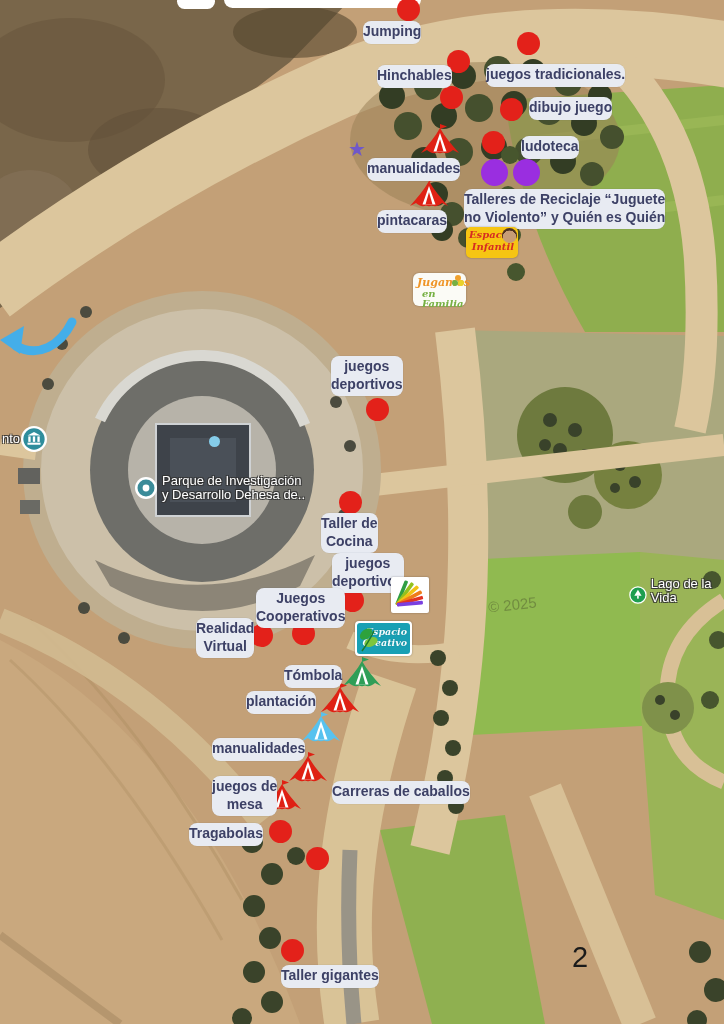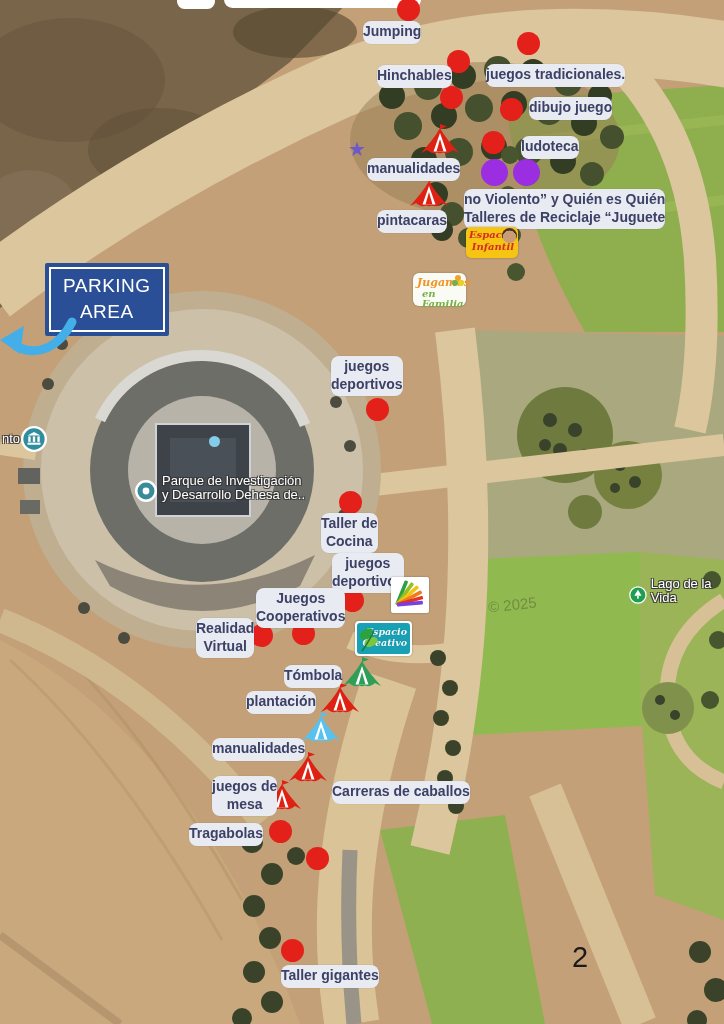--- a/index.html
+++ b/index.html
@@ -25,21 +25,21 @@
   .star{position:absolute;color:var(--star-purple,#6f58c9);font-size:20px;line-height:1;}
   .arrow{position:absolute;color:var(--arrow-blue,#44aee9);}
 
   
   .parking{position:absolute;left:45px;top:263px;background:var(--parking-bg,#2a4f97);
            padding:4px;border-radius:2px;}
   .parking .inner{border:2px solid #fff;padding:4px 12px 6px;text-align:center;}
   .parking .pline{display:block;color:#fff;font-size:19px;letter-spacing:.5px;line-height:1.35;}
 
   
-  .poi{position:absolute;display:flex;align-items:flex-end;}
+  .poi{position:absolute;display:flex;align-items:center;}
   .poi .txt{color:#fff;font-size:13px;line-height:1.1;margin-left:4px;
             text-shadow:-1px -1px 0 rgba(50,50,50,.85),1px -1px 0 rgba(50,50,50,.85),
                         -1px 1px 0 rgba(50,50,50,.85),1px 1px 0 rgba(50,50,50,.85);}
   .poi .txt .ln{display:block;}
 
   
   .logo-ei{position:absolute;left:466px;top:227px;width:52px;height:31px;background:#f6c513;
            border-radius:5px;box-shadow:0 0 2px rgba(0,0,0,.35);}
   .logo-ei .l1,.logo-ei .l2{display:block;font-family:"DejaVu Serif",serif;font-style:italic;
            font-weight:700;color:#d62d22;font-size:10px;line-height:1.15;}
@@ -263,26 +263,20 @@
   <svg class="tent blue" style="left:301px;top:712px" viewBox="0 0 40 34">
       <use href="#tent"></use>
     </svg>
   <svg class="tent red" style="left:288px;top:752px" viewBox="0 0 40 34">
       <use href="#tent"></use>
     </svg>
   <svg class="tent red" style="left:262px;top:780px" viewBox="0 0 40 34">
       <use href="#tent"></use>
     </svg>
 
-  <div class="parking">
-    <div class="inner">
-      <span class="pline">PARKING</span>
-      <span class="pline">AREA</span>
-    </div>
-  </div>
   <svg class="arrow" style="left:0;top:312px" width="82" height="60" viewBox="0 0 82 60">
     <path d="M72,10 C60,34 38,46 16,34" stroke="currentColor" stroke-width="9" fill="none" stroke-linecap="round"></path>
     <polygon points="0,28 24,14 20,42" fill="currentColor"></polygon>
   </svg>
 
   <div class="poi" style="left:134px;top:474px">
     <svg width="24" height="24" viewBox="0 0 24 24">
       <circle cx="12" cy="12" r="11" fill="#fff"></circle>
       <circle cx="12" cy="12" r="8.5" fill="#3a8b99"></circle>
       <circle cx="12" cy="12" r="3.4" fill="#fff"></circle>
@@ -336,22 +330,22 @@
   <div class="lbl" style="left:521px;top:136px">
       <span class="ln">ludoteca</span>
     </div>
   <div class="lbl" style="left:367px;top:158px">
       <span class="ln">manualidades</span>
     </div>
   <div class="lbl" style="left:377px;top:210px">
       <span class="ln">pintacaras</span>
     </div>
   <div class="lbl" style="left:464px;top:189px">
-    <span class="ln">no Violento” y Quién es Quién</span>
-      <span class="ln">Talleres de Reciclaje “Juguete</span>
+    <span class="ln">Talleres de Reciclaje “Juguete</span>
+      <span class="ln">no Violento” y Quién es Quién</span>
   </div>
   <div class="lbl" style="left:331px;top:356px">
     <span class="ln">juegos</span>
       <span class="ln">deportivos</span>
   </div>
   <div class="lbl" style="left:321px;top:513px">
     <span class="ln">Taller de</span>
       <span class="ln">Cocina</span>
   </div>
   <div class="lbl" style="left:332px;top:553px">

